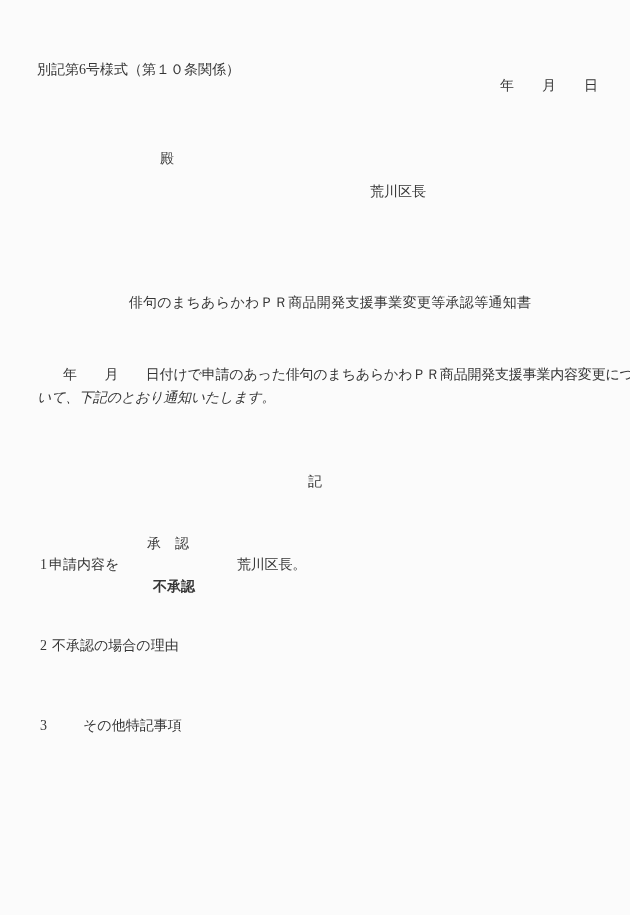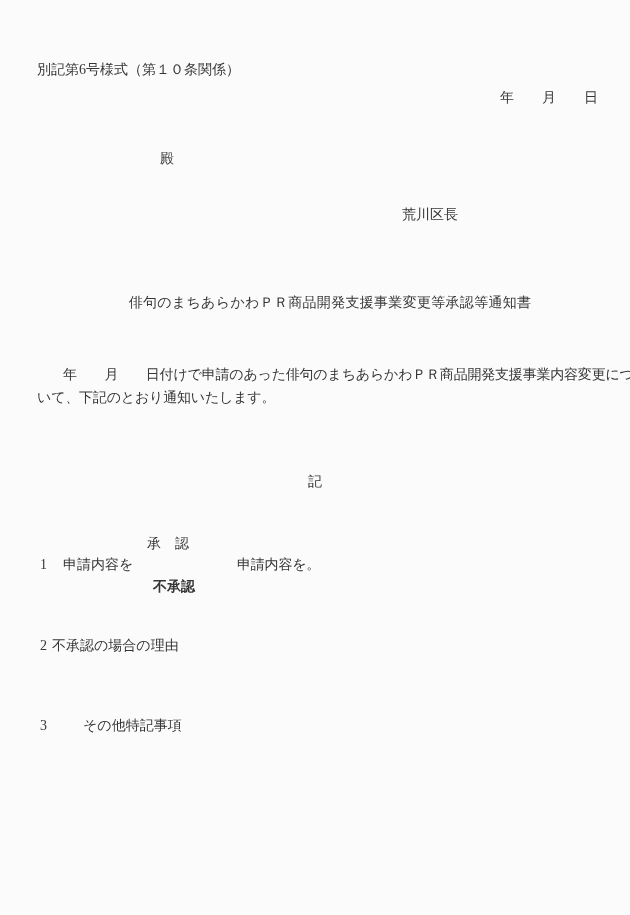--- a/index.html
+++ b/index.html
@@ -29,40 +29,40 @@
   .doc-title { letter-spacing: 0.3px; padding-left: 30px; }
   .body-line { letter-spacing: -0.2px; }
 </style>
 </head>
 <body>
 
 <div class="page">
 
   <div class="abs" style="left:37px; top:62px;">別記第6号様式（第１０条関係）</div>
 
-  <div class="abs" style="left:500px; top:90px;">年　　月　　日</div>
+  <div class="abs" style="left:500px; top:78px;">年　　月　　日</div>
 
   <div class="abs" style="left:160px; top:151px;">殿</div>
 
-  <div class="abs" style="left:370px; top:207px;margin-left:32px;">荒川区長</div>
+  <div class="abs" style="left:370px; top:184px;">荒川区長</div>
 
   <div class="centerline doc-title" style="top:295px;">俳句のまちあらかわＰＲ商品開発支援事業変更等承認等通知書</div>
 
   <div>
     <div class="abs body-line" style="left:37px; top:367px; text-indent:26px;">年　　月　　日付けで申請のあった俳句のまちあらかわＰＲ商品開発支援事業内容変更につ</div>
-    <div class="abs body-line" style="left:37px; top:390px;">いて、下記のとおり通知いたします。</div>
+    <div class="abs body-line" style="left:37px; top:390px;font-style:italic;">いて、下記のとおり通知いたします。</div>
   </div>
 
   <div class="centerline" style="top:474px;">記</div>
 
   <div>
     <div class="abs" style="left:147px; top:536px;">承　認</div>
     <div class="abs" style="left:40px; top:557px;">1</div>
-    <div class="abs" style="left:63px; top:557px;">申請内容を</div>
-    <div class="abs body-line" style="left:237px; top:557px;">申請内容を。</div>
+    <div class="abs" style="left:49px; top:557px;">申請内容を</div>
+    <div class="abs body-line" style="left:237px; top:557px;">荒川区長。</div>
     <div class="abs" style="left:153px; top:579px;font-weight:bold;">不承認</div>
   </div>
 
   <div>
     <div class="abs" style="left:40px; top:638px;">2</div>
     <div class="abs" style="left:52px; top:638px;font-family:Liberation Serif, serif;">不承認の場合の理由</div>
   </div>
 
   <div>
     <div class="abs" style="left:40px; top:718px;">3</div>

